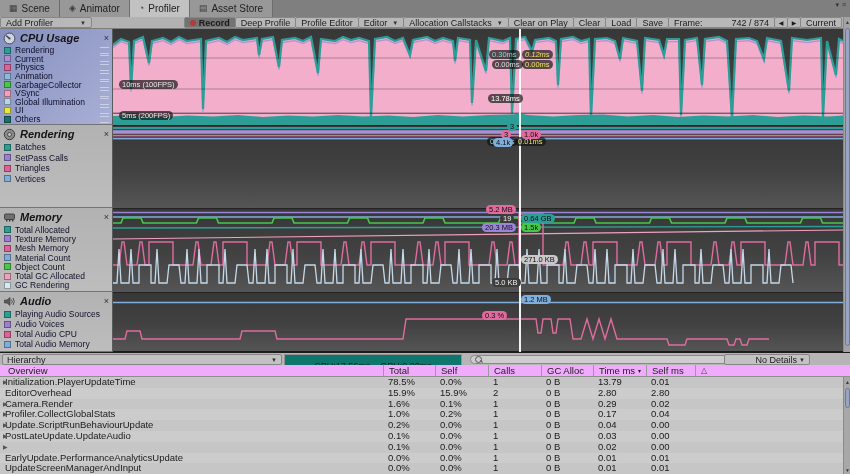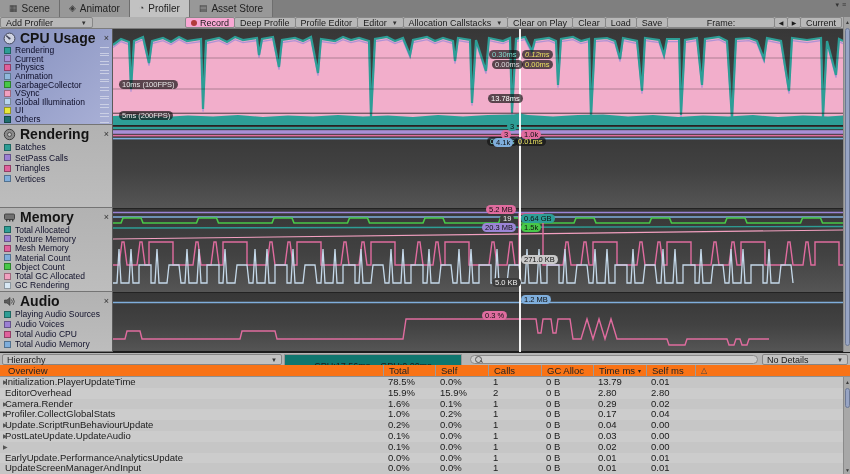--- a/index.html
+++ b/index.html
@@ -12,33 +12,33 @@
        background:#989898;border-right:1px solid #6e6e6e;color:#222;}
   .tab.active{background:#c2c2c2;}
   .tab .ticon{font-size:9px;color:#3c3c3c;line-height:1;}
   .winicons{margin-left:auto;display:flex;align-items:flex-start;gap:3px;padding:1px 4px 0 0;
             font-size:7px;color:#333;}
   
   .toolbar{position:absolute;left:0;top:17px;width:850px;height:12px;background:#b2b2b2;
            border-bottom:1px solid #7c7c7c;display:flex;align-items:center;font-size:9px;box-sizing:border-box;}
   .tbtn{height:11px;display:flex;align-items:center;gap:3px;padding:0 5px;background:#b8b8b8;
         border:1px solid #878787;border-radius:2px;margin-left:-1px;white-space:nowrap;box-sizing:border-box;}
-  .tbtn.pressed{background:#f9a8d4;}
+  .tbtn.pressed{background:#737373;font-weight:bold;}
   .dd-arrow{font-size:6px;color:#333;margin-left:2px;}
   .addprof{width:113px;justify-content:space-between;margin-left:0;}
   .rec-dot{width:6px;height:6px;border-radius:50%;background:#b23b3b;display:inline-block;}
   .tb-spacer{flex:1;}
-  .framebox{width:132px;justify-content:space-between;flex-direction:column;}
+  .framebox{width:132px;justify-content:space-between;}
   .navbtn{width:14px;justify-content:center;font-size:6px;}
   
   .panel{position:absolute;left:0;width:113px;box-sizing:border-box;border-bottom:1px solid #747474;
          border-right:1px solid #5a5a5a;background:linear-gradient(180deg,#b2b2b2,#bdbdbd);}
   .panel.cpu{background:linear-gradient(135deg,#8590be,#a9b0d6);}
   .phead{display:flex;align-items:center;gap:4px;padding:2px 3px 0 3px;height:14px;}
-  .ptitle{font-size:14px;font-weight:bold;color:#141414;}
+  .ptitle{font-size:11px;font-weight:bold;color:#141414;font-style:italic;}
   .pclose{margin-left:auto;font-size:9px;color:#333;line-height:1;cursor:default;}
   .legend{padding:1px 0 0 4px;}
   .litem{display:flex;align-items:center;gap:4px;}
   .sw{width:7px;height:7px;border:1px solid rgba(0,0,0,.35);box-sizing:border-box;flex:0 0 auto;}
   .llabel{font-size:8.5px;color:#10102a;white-space:nowrap;}
   .lhandle{margin-left:auto;margin-right:3px;width:9px;height:5px;
            border-top:1px solid #d5d9ea;border-bottom:1px solid #d5d9ea;opacity:.8;}
   .cpu .llabel{color:#0d0d28;}
   .micon{width:13px;height:13px;flex:0 0 auto;}
   
@@ -59,21 +59,21 @@
   .sb-popup{position:absolute;top:1px;height:11px;background:#c2c2c2;border:1px solid #858585;border-radius:2px;
             display:flex;align-items:center;justify-content:space-between;padding:0 4px;box-sizing:border-box;}
   .sb-cpu{position:absolute;left:284px;top:1px;width:178px;height:23px;background:#0f766e;border:1px solid #949494;
           display:flex;align-items:center;justify-content:center;gap:10px;box-sizing:border-box;}
   .search{position:absolute;left:470px;top:2px;width:288px;height:9px;background:#cdcdcd;border:1px solid #8a8a8a;
           border-radius:8px;display:flex;align-items:center;padding:0 4px;box-sizing:border-box;}
   .mag{width:5px;height:5px;border:1px solid #555;border-radius:50%;position:relative;flex:0 0 auto;}
   .mag::after{content:"";position:absolute;left:4px;top:4px;width:3px;height:1px;background:#555;transform:rotate(45deg);}
   .search input{flex:1;border:none;background:transparent;font-size:8px;height:8px;outline:none;padding:0 2px;}
   
-  .thead{position:absolute;left:0;top:365px;width:850px;height:12px;background:#f97316;border-bottom:1px solid #8f8f8f;
+  .thead{position:absolute;left:0;top:365px;width:850px;height:12px;background:#f0abfc;border-bottom:1px solid #8f8f8f;
          box-sizing:border-box;font-size:9.5px;color:#222;}
   .tgrid{display:grid;grid-template-columns:383px 52px 53px 53px 52px 53px 49px 1fr;height:100%;}
   .tgrid>div{display:flex;align-items:center;padding-left:5px;box-sizing:border-box;overflow:hidden;white-space:nowrap;}
   .thead .tgrid>div+div{border-left:1px solid #9a9a9a;}
   .thead .c-name{padding-left:8px;}
   .sortmark{font-size:6px;margin-left:3px;color:#222;}
   .warnhd{font-size:8px;color:#444;}
   .tbody{position:absolute;left:0;top:377px;width:850px;height:97px;background:#c6c6c6;font-size:9.5px;}
   .trow{height:10.8px;line-height:10.8px;}
   .trow:nth-child(even){background:#cccccc;}
@@ -401,21 +401,21 @@
       <span class="dd-arrow">▼</span>
     </div>
     <div class="sb-cpu">
       <span>CPU:17.56ms</span>
       <span>GPU:0.00ms</span>
     </div>
     <div class="search">
       <span class="mag"></span>
       <input type="text" value="" style="">
     </div>
-    <div class="sb-popup" style="left:762px;width:86px;">
+    <div class="sb-popup" style="left:724px;width:86px;justify-content:flex-end;">
       <span>No Details</span>
       <span class="dd-arrow">▼</span>
     </div>
   </div>
 
   <div class="thead">
     <div class="tgrid">
       <div class="c-name">Overview</div>
       <div>Total</div>
       <div>Self</div>

